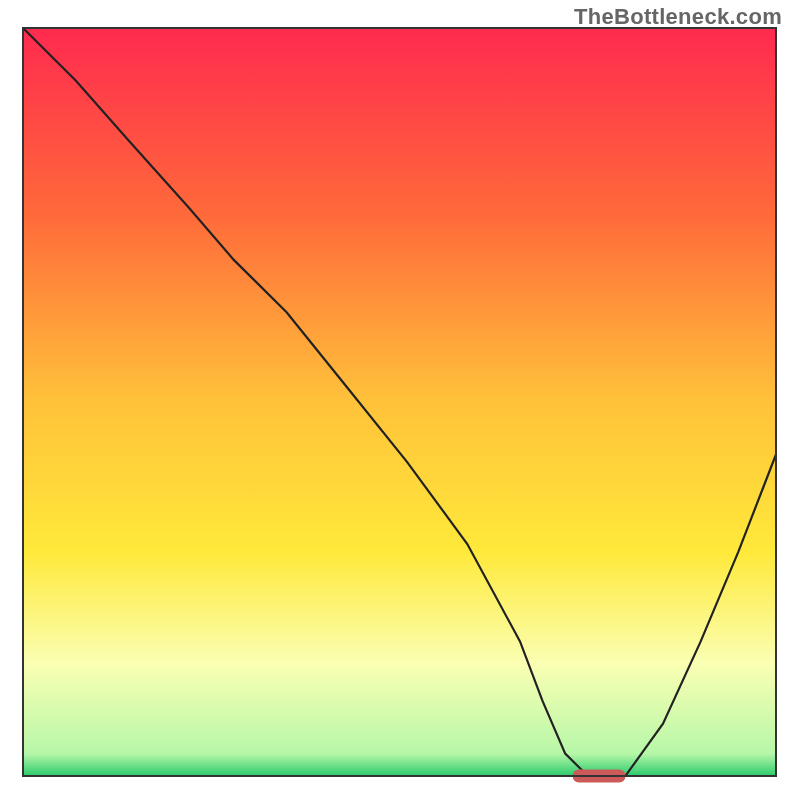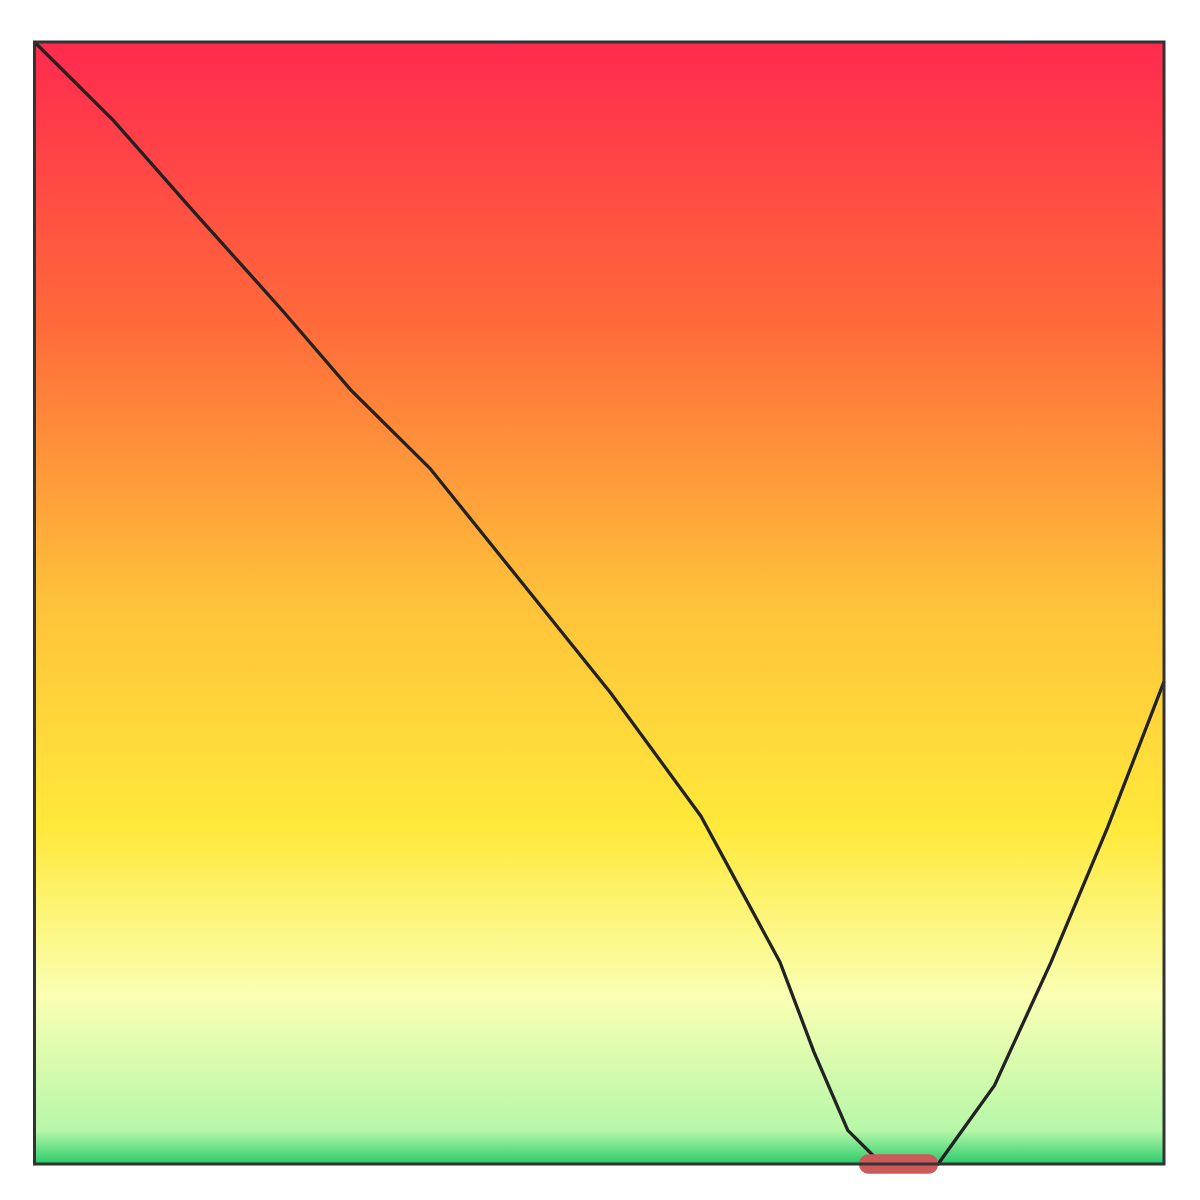--- a/index.html
+++ b/index.html
@@ -28,20 +28,21 @@
   }
   svg {
     display: block;
   }
 </style>
 </head>
 <body>
 
 <div class="chart-wrapper">
 
+  <div class="watermark">TheBottleneck.com</div>
 
   <svg id="chart-svg" width="800" height="800" viewBox="0 0 800 800">
     <defs>
       <linearGradient id="bg-grad" x1="0" y1="0" x2="0" y2="1">
           <stop offset="0%" stop-color="#ff2a4f"></stop>
           <stop offset="25%" stop-color="#ff6a3a"></stop>
           <stop offset="50%" stop-color="#ffc23a"></stop>
           <stop offset="70%" stop-color="#ffe93a"></stop>
           <stop offset="85%" stop-color="#faffb3"></stop>
           <stop offset="97%" stop-color="#b7f7a8"></stop>

